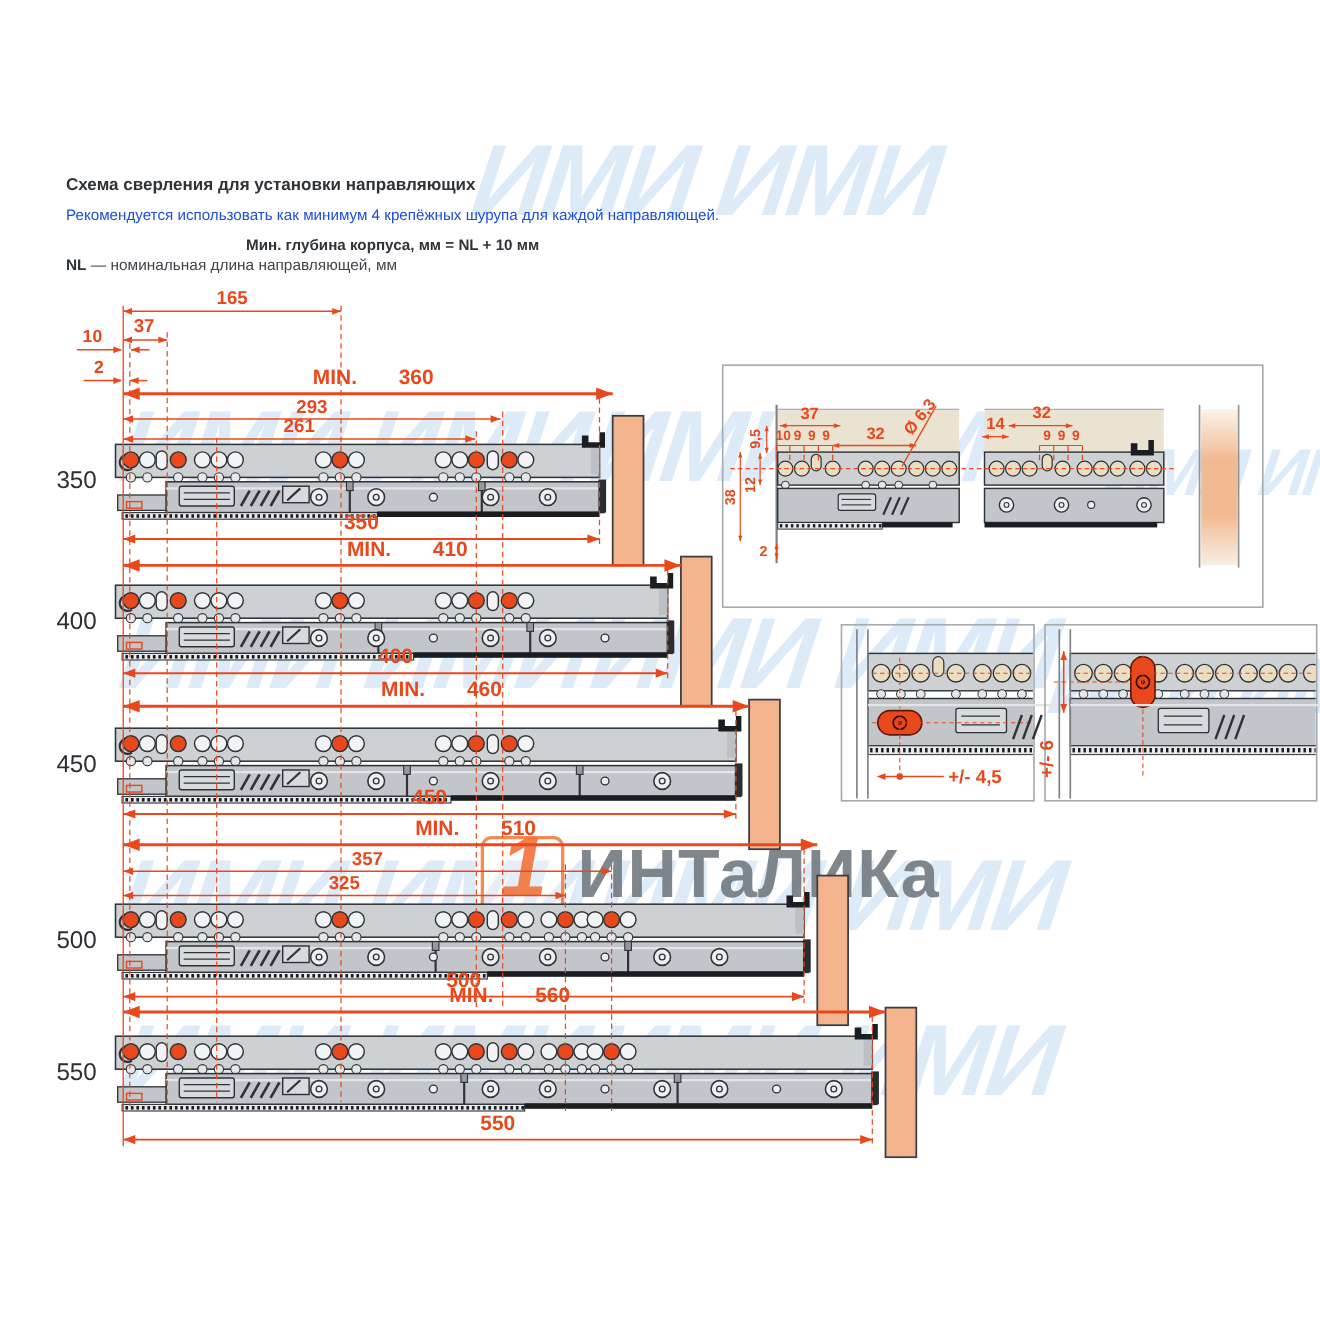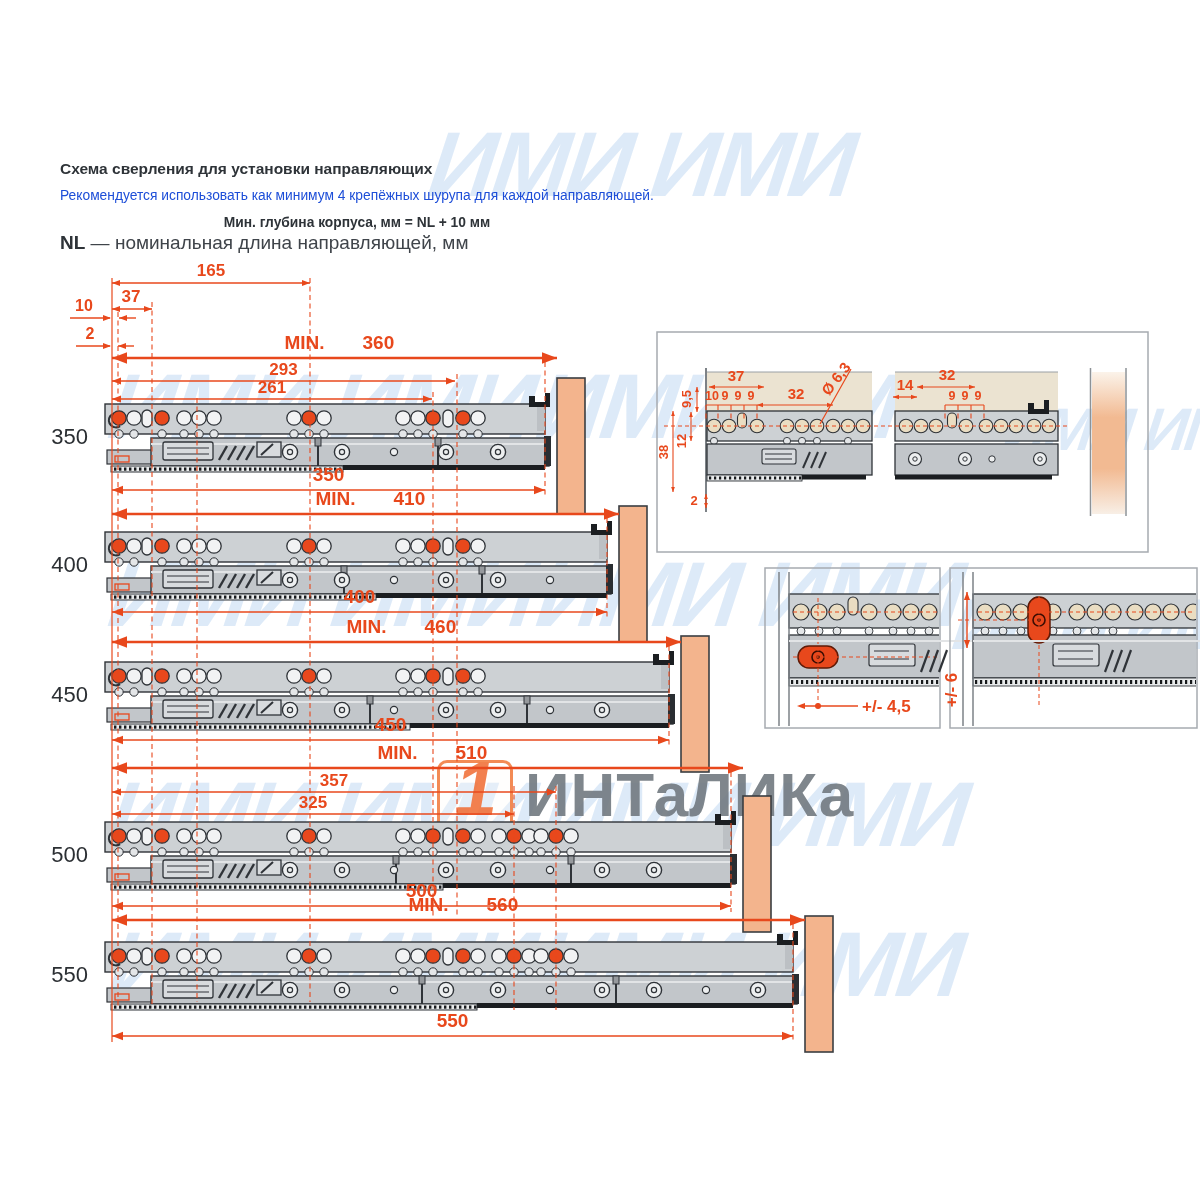--- a/index.html
+++ b/index.html
@@ -5,21 +5,21 @@
   html,body{margin:0;padding:0;background:#fff;}
   .page{position:relative;width:1200px;height:1200px;background:#fff;overflow:hidden;
         font-family:"Liberation Sans",sans-serif;}
   .wm{position:absolute;z-index:0;font-weight:700;font-style:normal;
       color:rgba(165,200,236,.38);transform:skewX(-18deg);
       letter-spacing:-3px;white-space:nowrap;font-size:92px;line-height:1;user-select:none;}
   .hdr{position:absolute;left:60px;top:160px;z-index:2;color:#2e3338;}
   .hdr .t{font-size:15.5px;font-weight:700;margin:0 0 10px 0;}
   .hdr .r{font-size:13.8px;font-weight:400;margin:0 0 12px 0;color:#1d4ed8;}
   .hdr .f{font-size:13.8px;font-weight:700;margin:0;text-align:center;}
-  .hdr .n{font-size:19px;font-weight:400;margin:2px 0 0 0;color:#3f444a;}
+  .hdr .n{font-size:14px;font-weight:400;margin:2px 0 0 0;color:#3f444a;}
   .hdr .n b{font-weight:700;color:#2e3338;}
   #drawing{position:absolute;left:0;top:0;z-index:2;}
   .brand{position:absolute;left:437px;top:750px;z-index:1;display:flex;align-items:flex-start;}
   .brand-logo{width:70px;height:70px;border:3px solid rgba(242,126,66,.9);
               border-radius:10px;position:relative;margin-top:10px;background:rgba(255,250,246,.25);}
   .brand-num{position:absolute;left:16px;top:-12px;font-size:76px;font-weight:700;
              color:rgba(240,106,48,.85);transform:skewX(-10deg);line-height:1;}
   .brand-text{font-size:62px;font-weight:700;color:rgba(113,121,128,.9);
               letter-spacing:1px;margin-left:12px;line-height:1;margin-top:14px;}
 </style>

